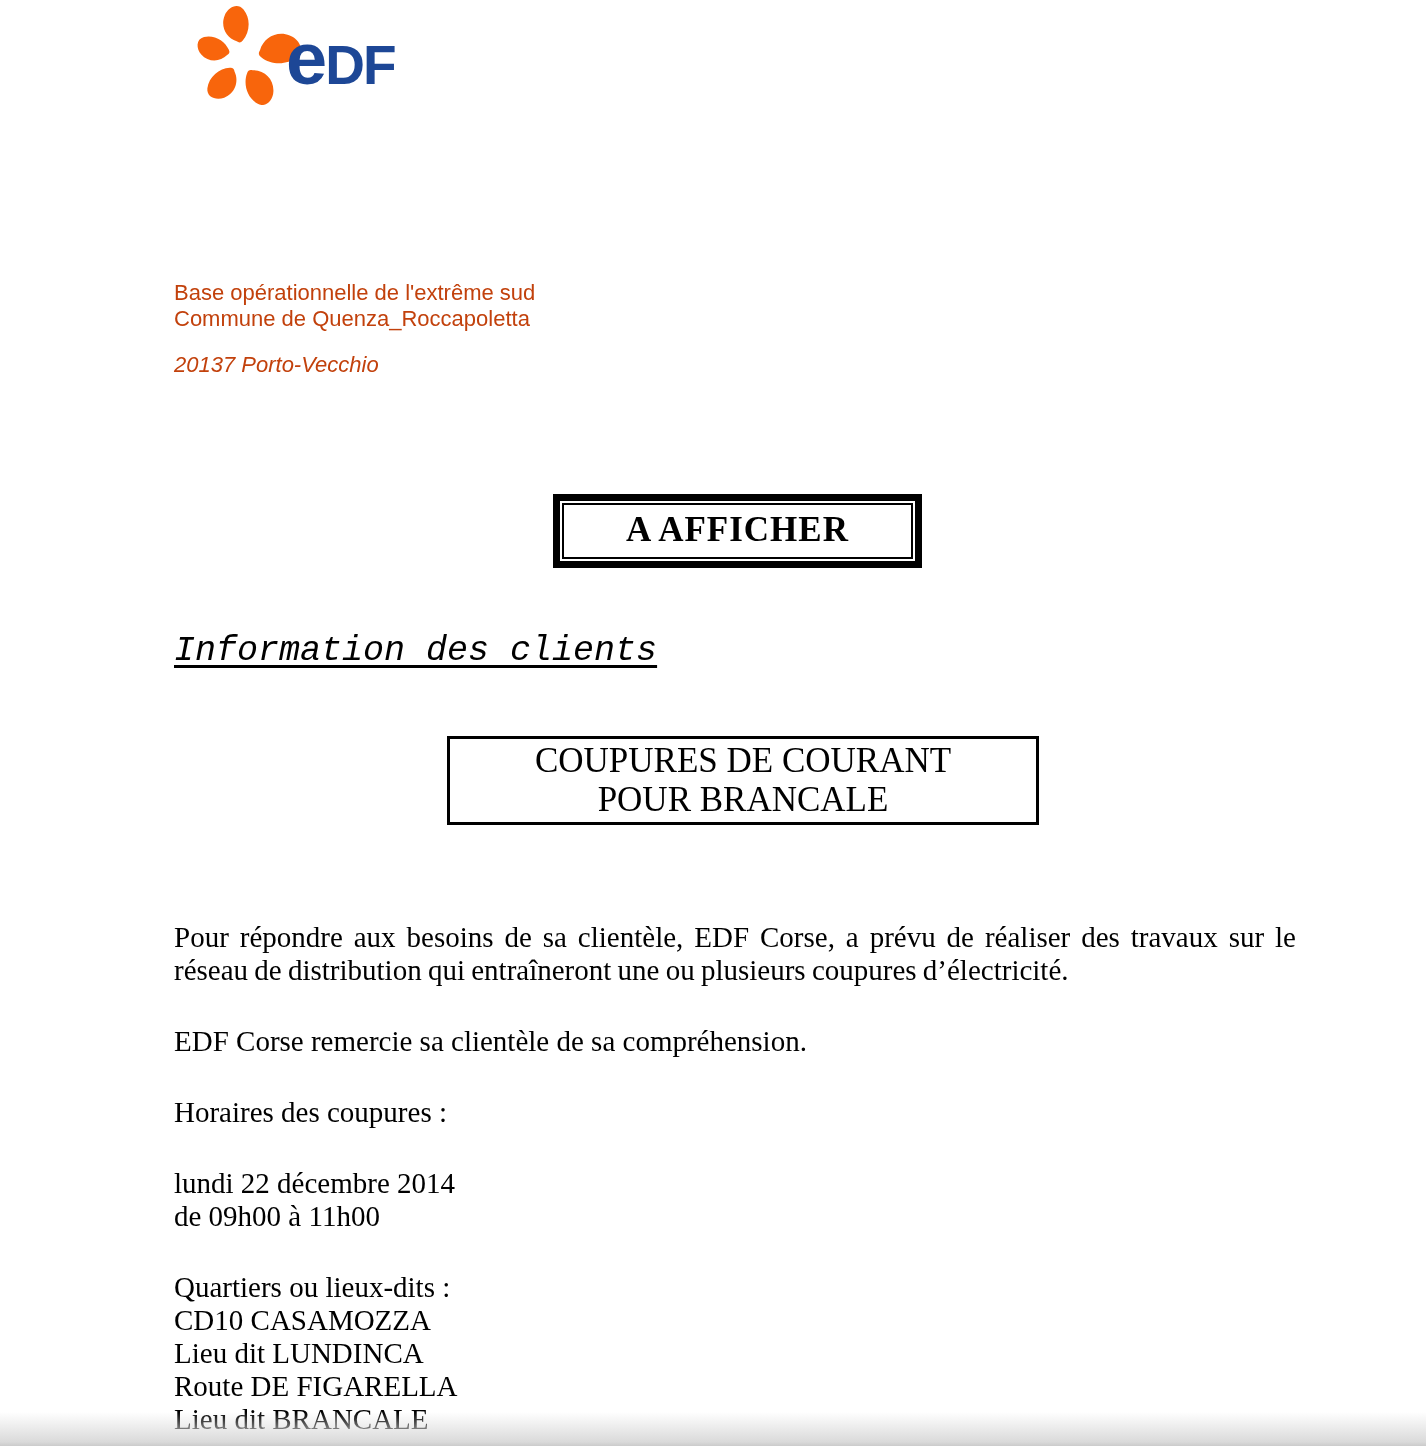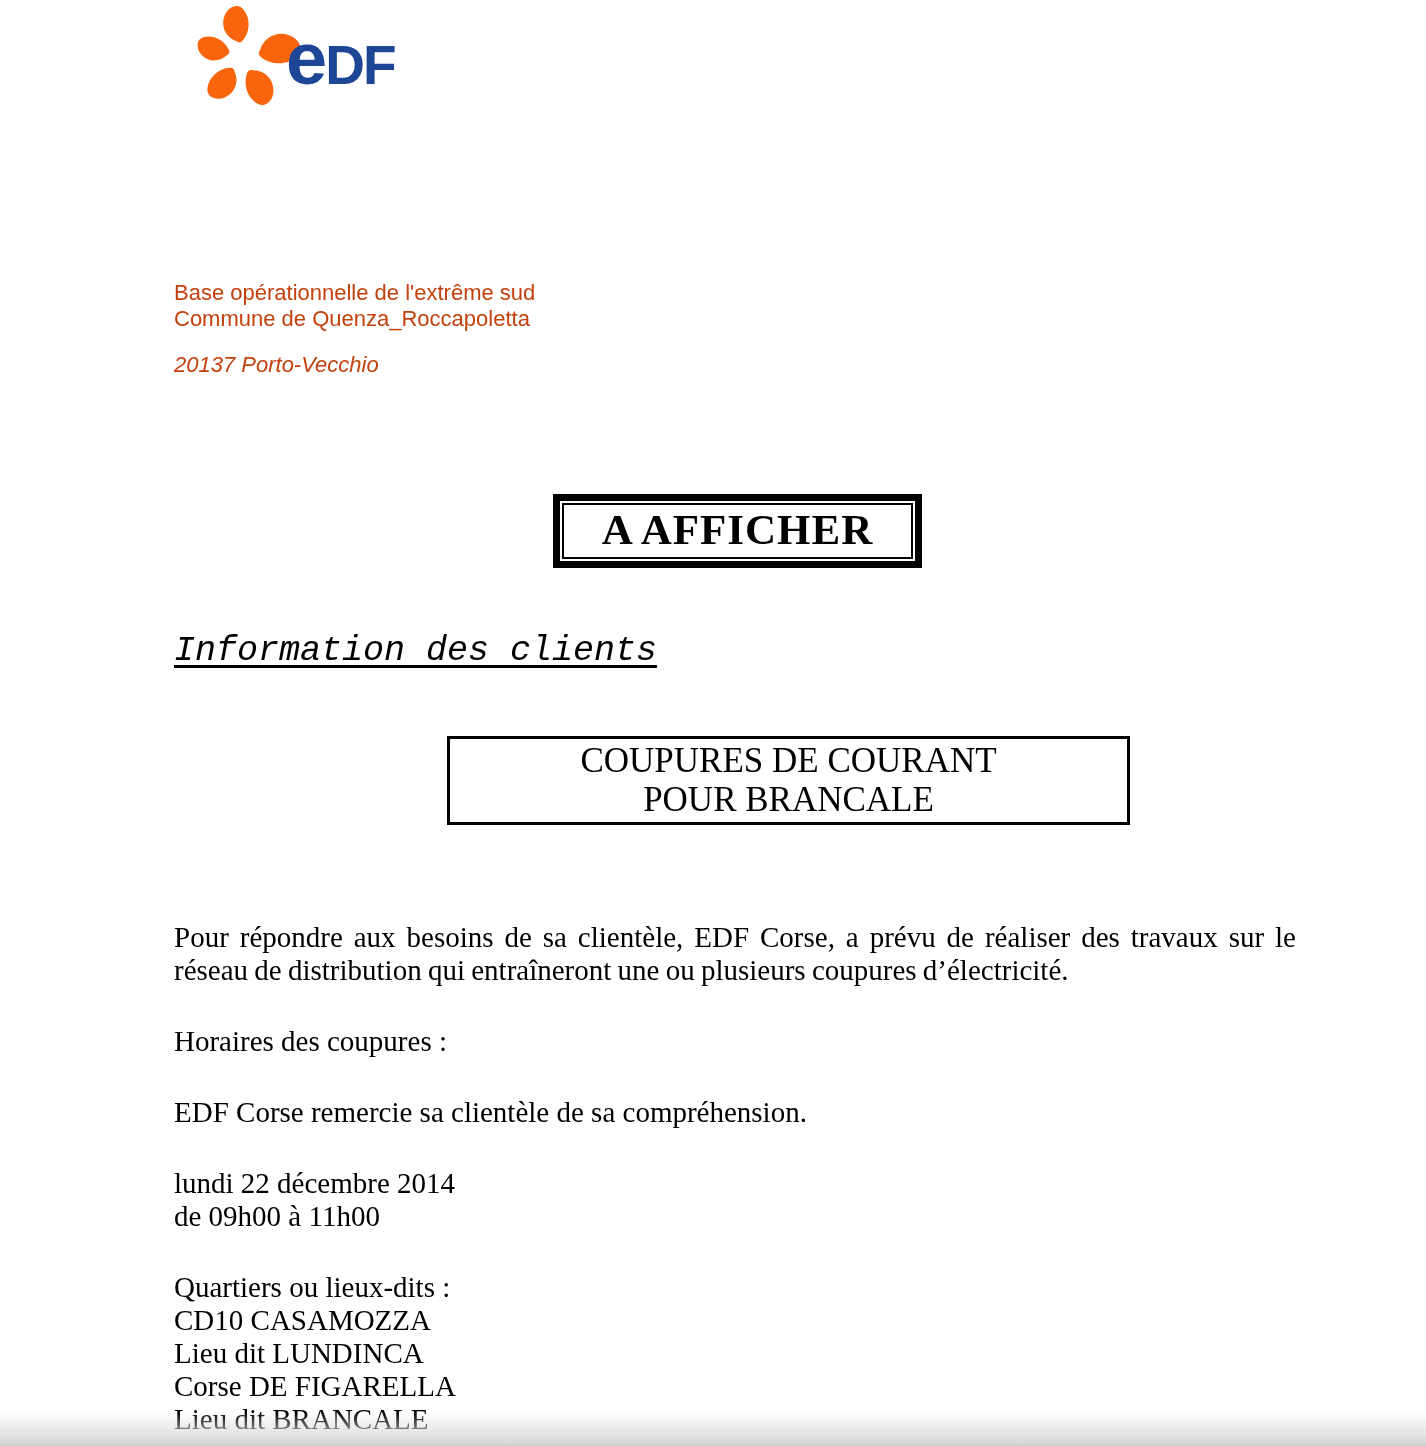--- a/index.html
+++ b/index.html
@@ -55,21 +55,21 @@
     border: 7px solid #000000;
     background: #ffffff;
   }
   .banner-inner {
     margin: 2px;
     border: 2px solid #000000;
     text-align: center;
     padding: 3px 0 5px 0;
     font-family: "Liberation Serif", serif;
     font-weight: bold;
-    font-size: 43px;
+    font-size: 35px;
     line-height: 44px;
     letter-spacing: 1px;
   }
 
   
   .section-title {
     position: absolute;
     left: 174px;
     top: 631px;
     font-family: Liberation Mono, monospace;
@@ -78,21 +78,21 @@
     line-height: 40px;
     text-decoration: underline;
     text-underline-offset: 5px;
   }
 
   
   .notice-box {
     position: absolute;
     left: 447px;
     top: 736px;
-    width: 683px;
+    width: 592px;
     box-sizing: border-box;
     border: 3px solid #000000;
     text-align: center;
     font-family: "Liberation Serif", serif;
     font-size: 35px;
     line-height: 39px;
     padding: 2px 0 3px 0;
     background: #ffffff;
   }
 
@@ -153,25 +153,25 @@
 
   <div class="section-title">Information des clients</div>
 
   <div class="notice-box">
     <div>COUPURES DE COURANT</div>
     <div>POUR BRANCALE</div>
   </div>
 
   <div class="letter-body">
     <div class="gap para-justified">Pour répondre aux besoins de sa clientèle, EDF Corse, a prévu de réaliser des travaux sur le réseau de distribution qui entraîneront une ou plusieurs coupures d’électricité.</div>
+    <div class="gap">EDF Corse remercie sa clientèle de sa compréhension.</div>
     <div class="gap">Horaires des coupures :</div>
-    <div class="gap">EDF Corse remercie sa clientèle de sa compréhension.</div>
     <div class="gap">lundi 22 décembre 2014</div>
     <div>de 09h00 à 11h00</div>
     <div class="gap">Quartiers ou lieux-dits :</div>
     <div>CD10 CASAMOZZA</div>
     <div>Lieu dit LUNDINCA</div>
-    <div>Corse DE FIGARELLA</div>
+    <div>Route DE FIGARELLA</div>
     <div>Lieu dit BRANCALE</div>
   </div>
 
   <div class="page-bottom-edge"></div>
 </div>
 
 </body></html>

